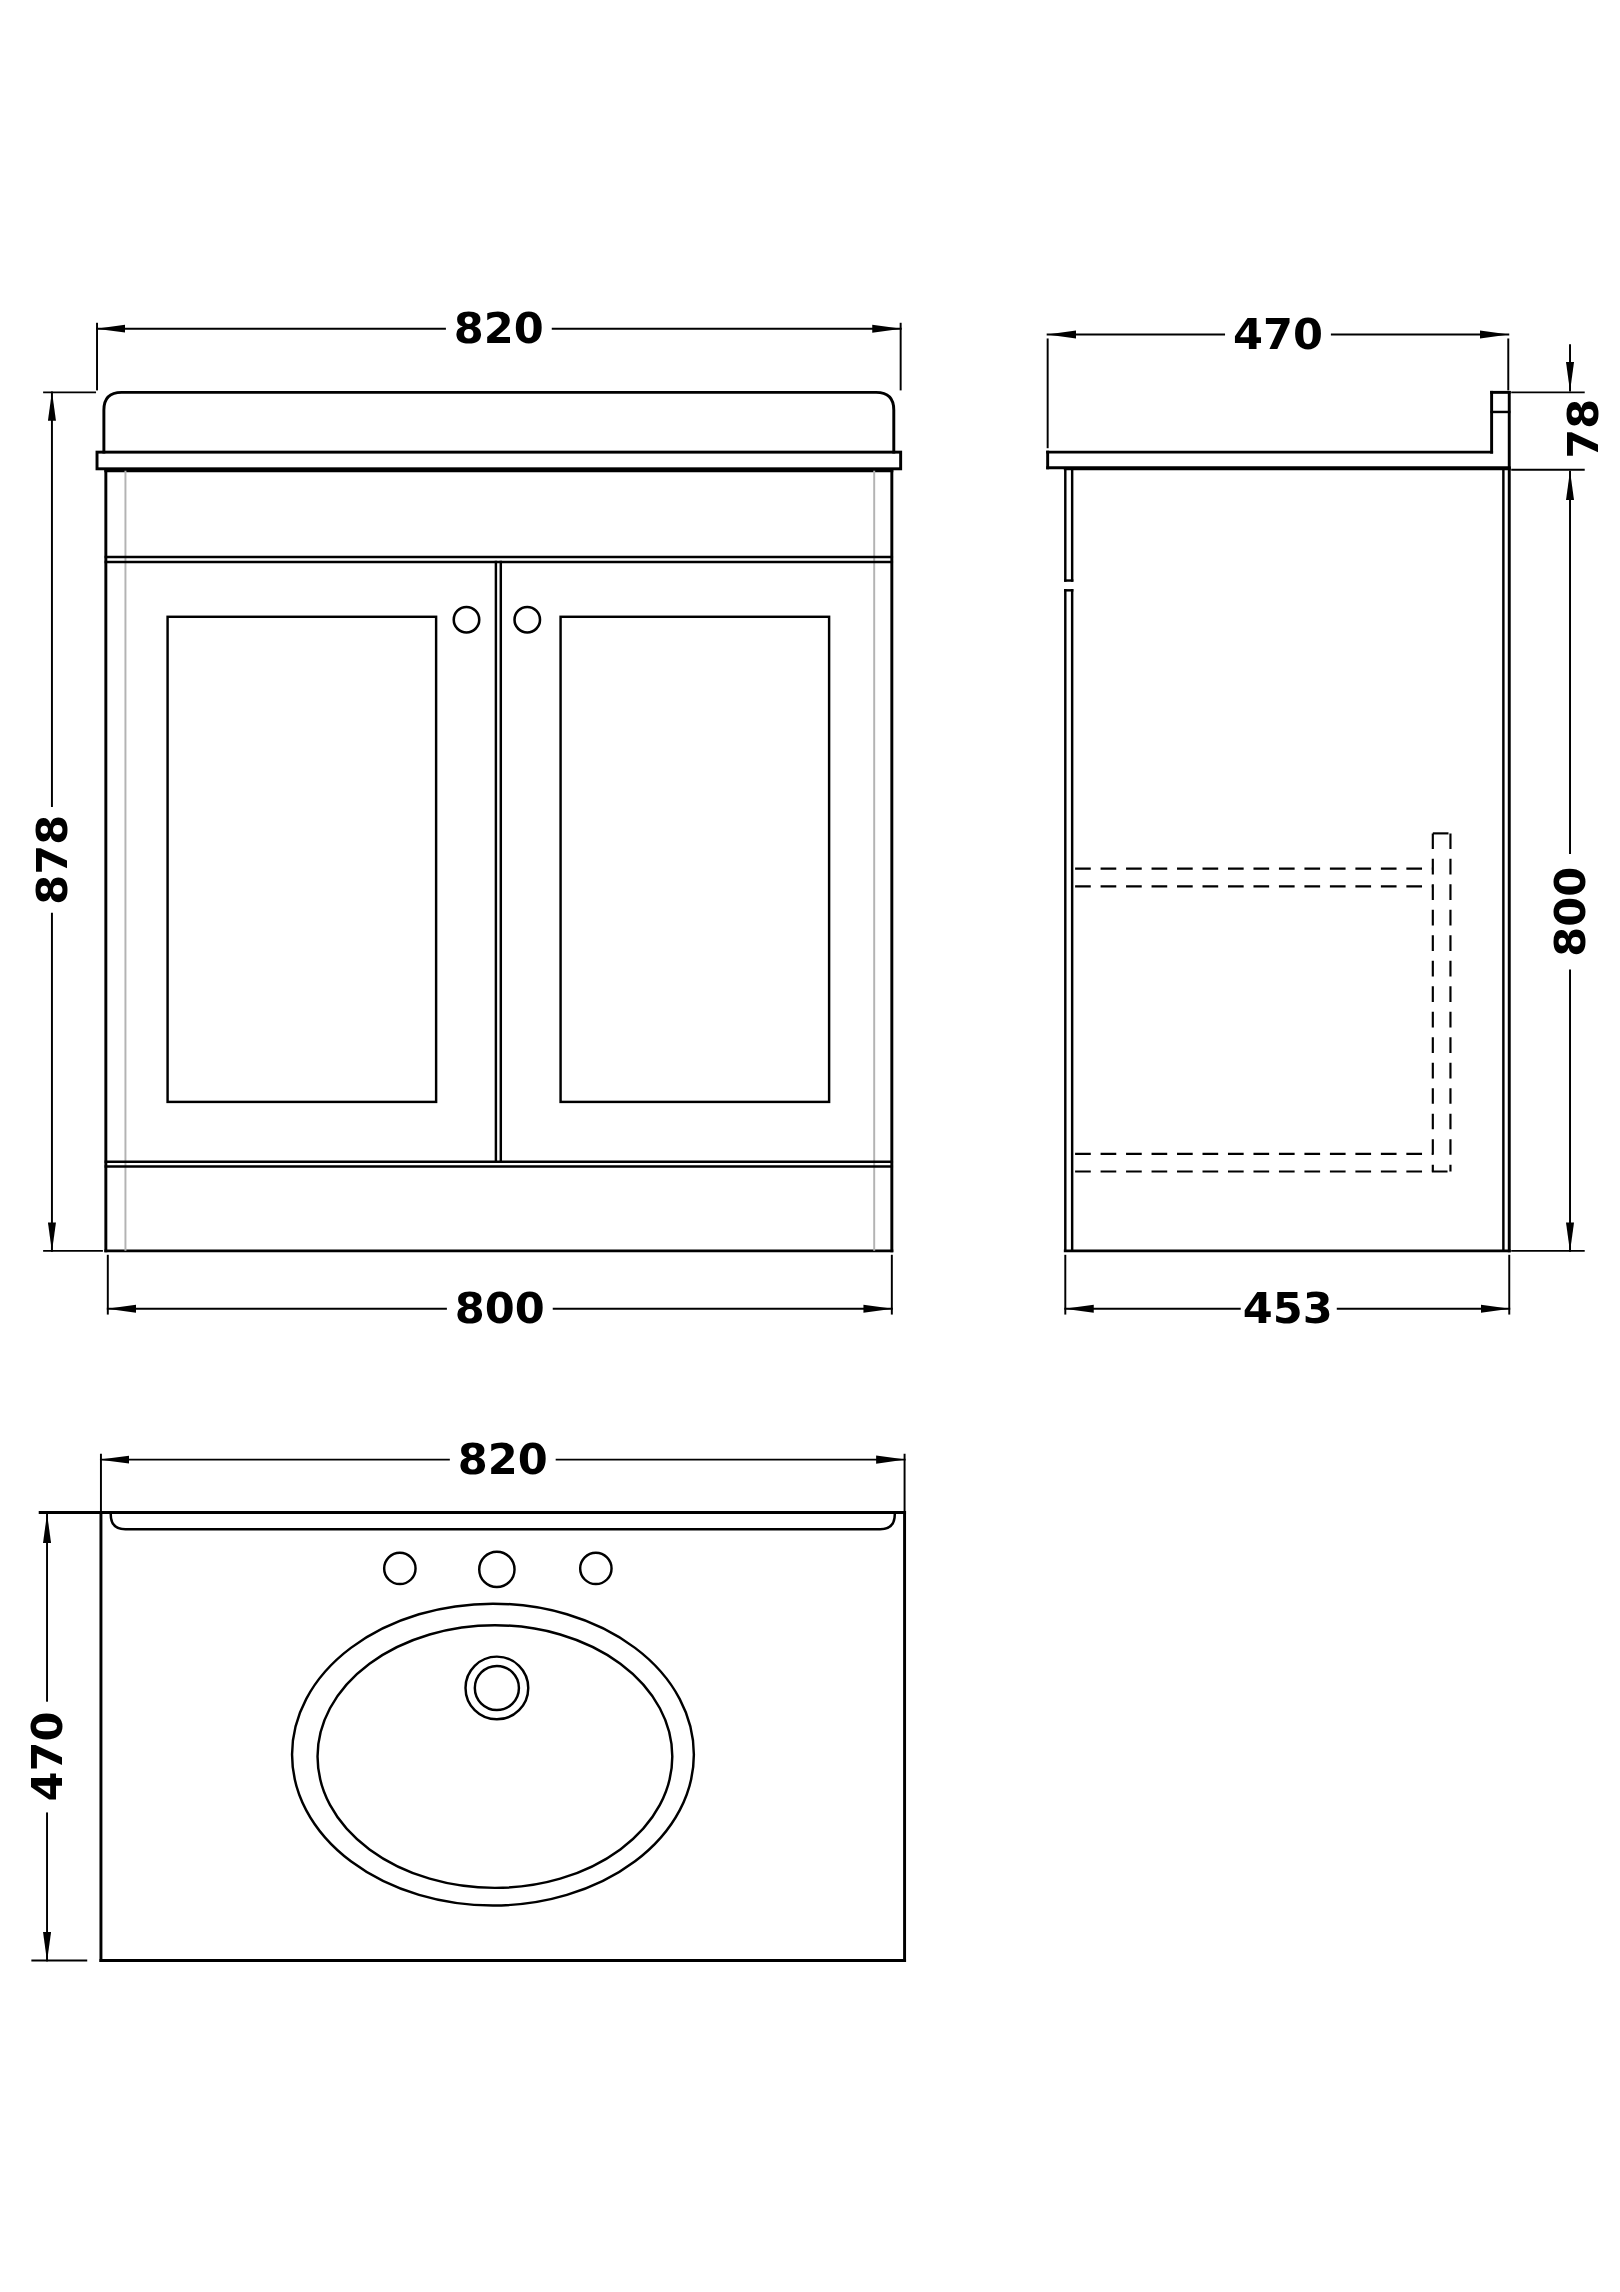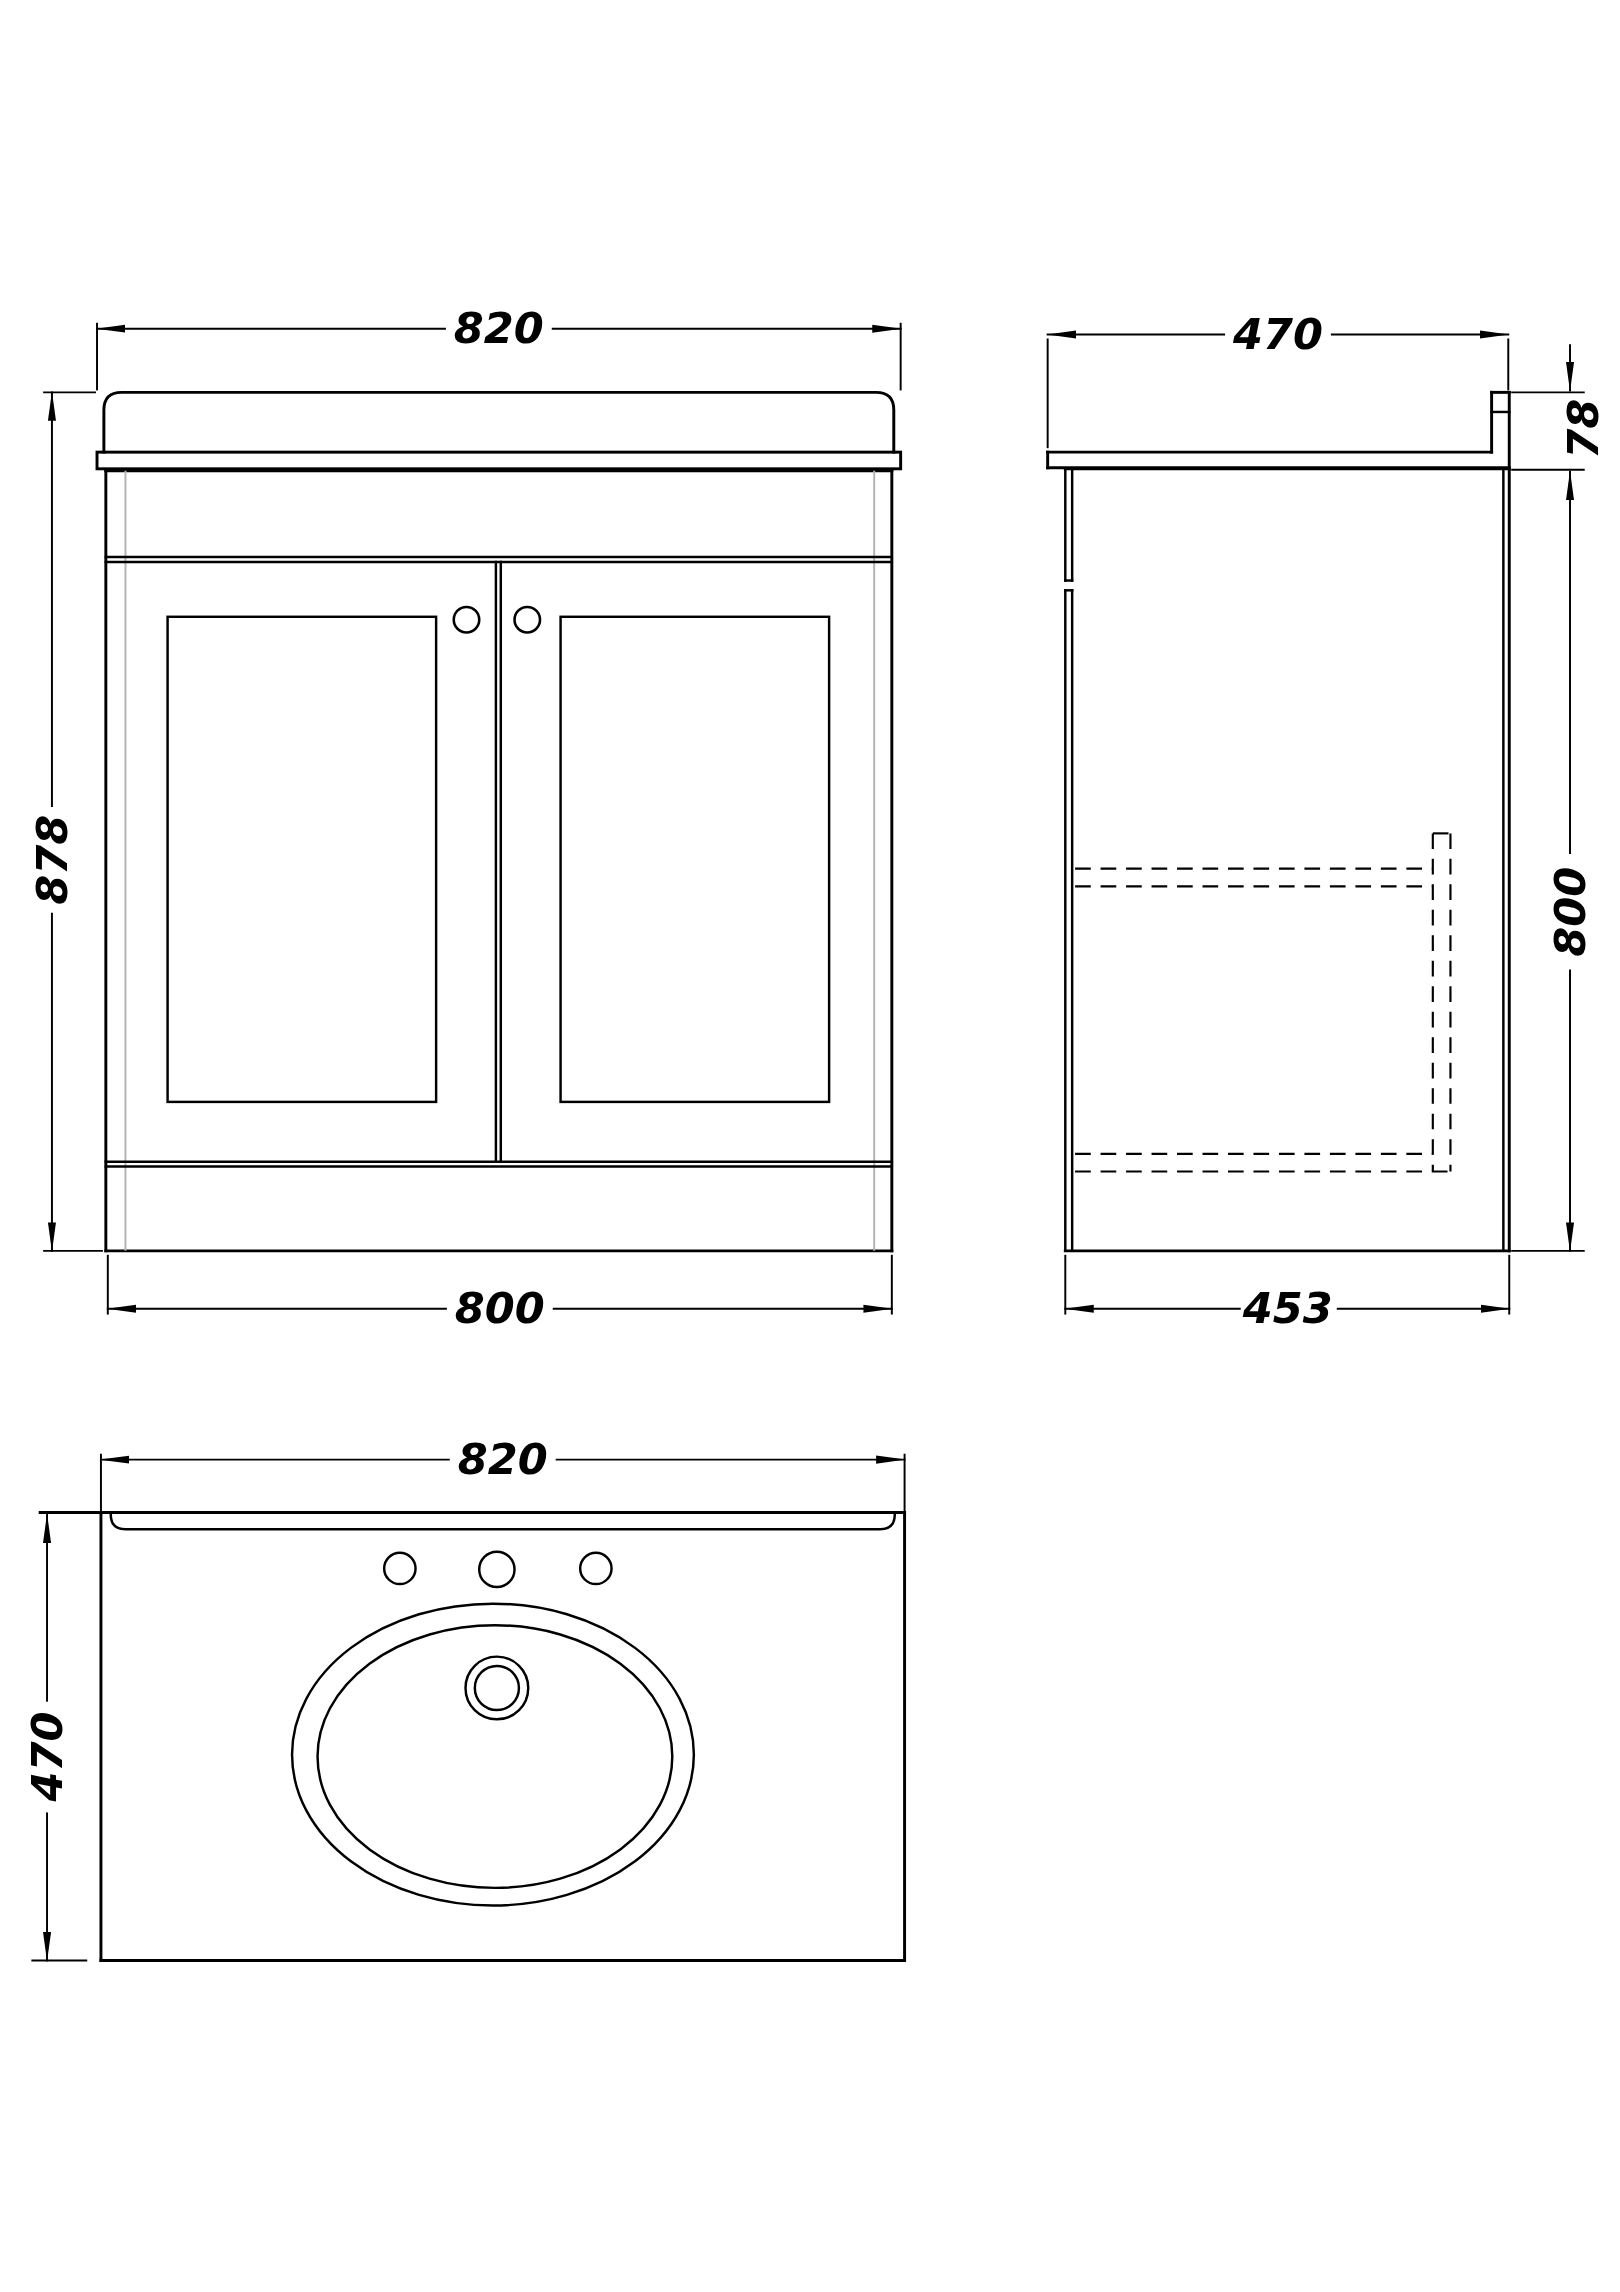--- a/index.html
+++ b/index.html
@@ -1,16 +1,16 @@
 <!DOCTYPE html>
 <html><head>
 <meta charset="utf-8">
 <style>
   html,body{margin:0;padding:0;background:#ffffff;}
-  .page{width:1620px;height:2293px;background:#ffffff;position:relative;font-style:italic;}
+  .page{width:1620px;height:2293px;background:#ffffff;position:relative;}
   svg{display:block;}
   
   .ln{stroke:#000;fill:none;stroke-width:3;stroke-linecap:square;}
   
   .ln2{stroke:#000;fill:none;stroke-width:2.5;stroke-linecap:square;}
   
   .dim{stroke:#000;fill:none;stroke-width:2;stroke-linecap:square;}
   
   .hid{stroke:#000;fill:none;stroke-width:2.2;stroke-dasharray:16 10;stroke-linecap:butt;}
   

